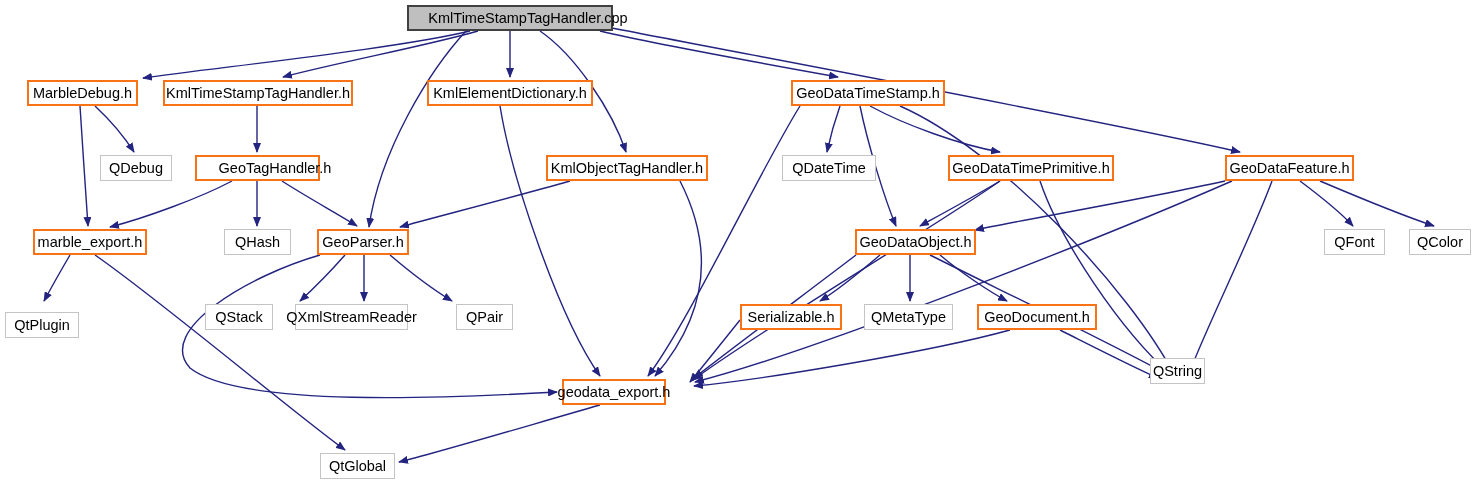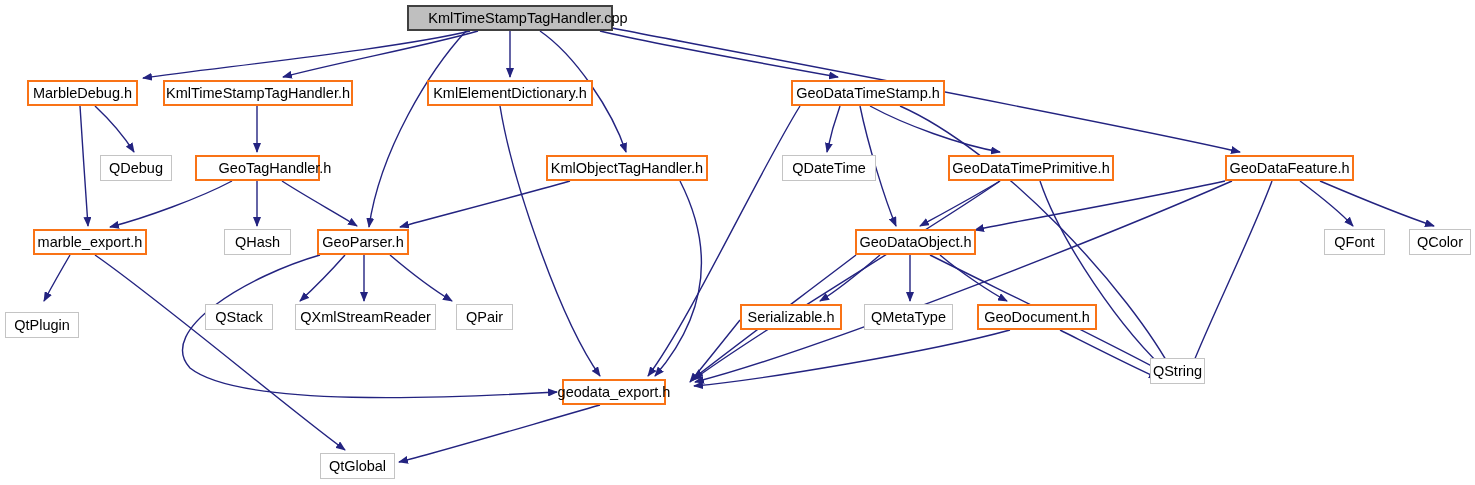--- a/index.html
+++ b/index.html
@@ -159,21 +159,21 @@
       </div>
       <div class="node" style="left: 1409px; top: 229px; width: 62px;">
         <span class="node-label">QColor</span>
       </div>
       <div class="node" style="left: 5px; top: 304px; width: 74px; margin-top: 8px;">
         <span class="node-label">QtPlugin</span>
       </div>
       <div class="node" style="left: 205px; top: 304px; width: 68px;">
         <span class="node-label">QStack</span>
       </div>
-      <div class="node" style="left: 295px; top: 304px; width: 141px;">
+      <div class="node" style="left: 295px; top: 304px; width: 113px;">
         <span class="node-label">QXmlStreamReader</span>
       </div>
       <div class="node" style="left: 456px; top: 304px; width: 57px;">
         <span class="node-label">QPair</span>
       </div>
       <div class="node strong" style="left: 740px; top: 304px; width: 102px;">
         <span class="node-label">Serializable.h</span>
       </div>
       <div class="node" style="left: 864px; top: 304px; width: 89px;">
         <span class="node-label">QMetaType</span>

